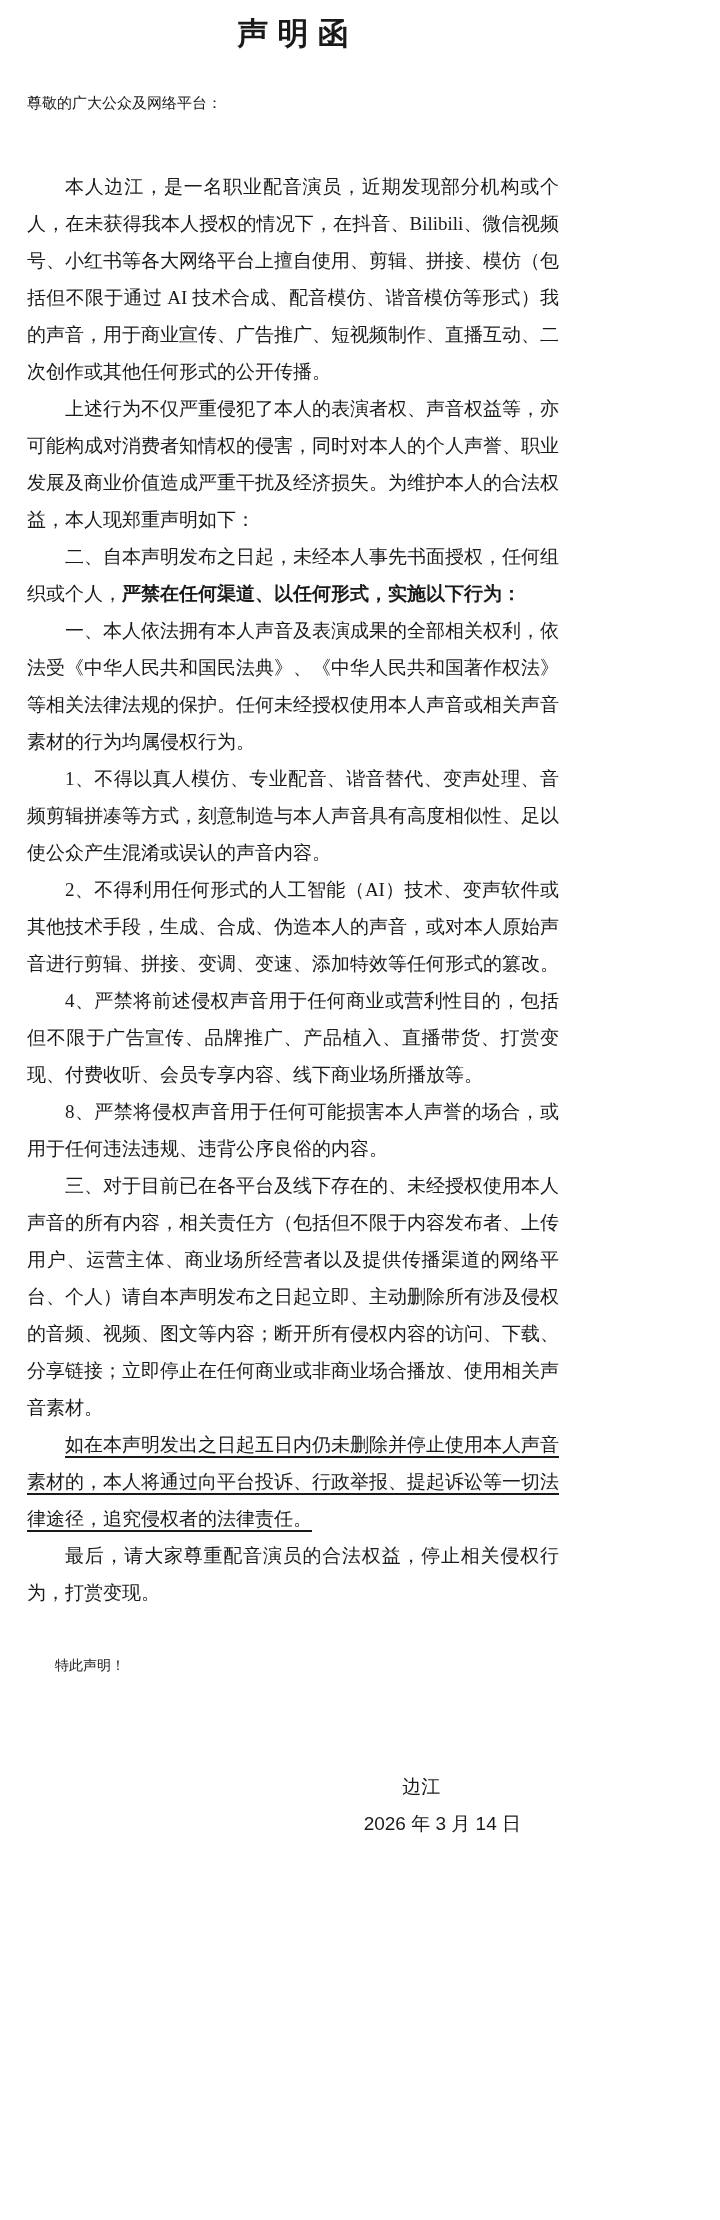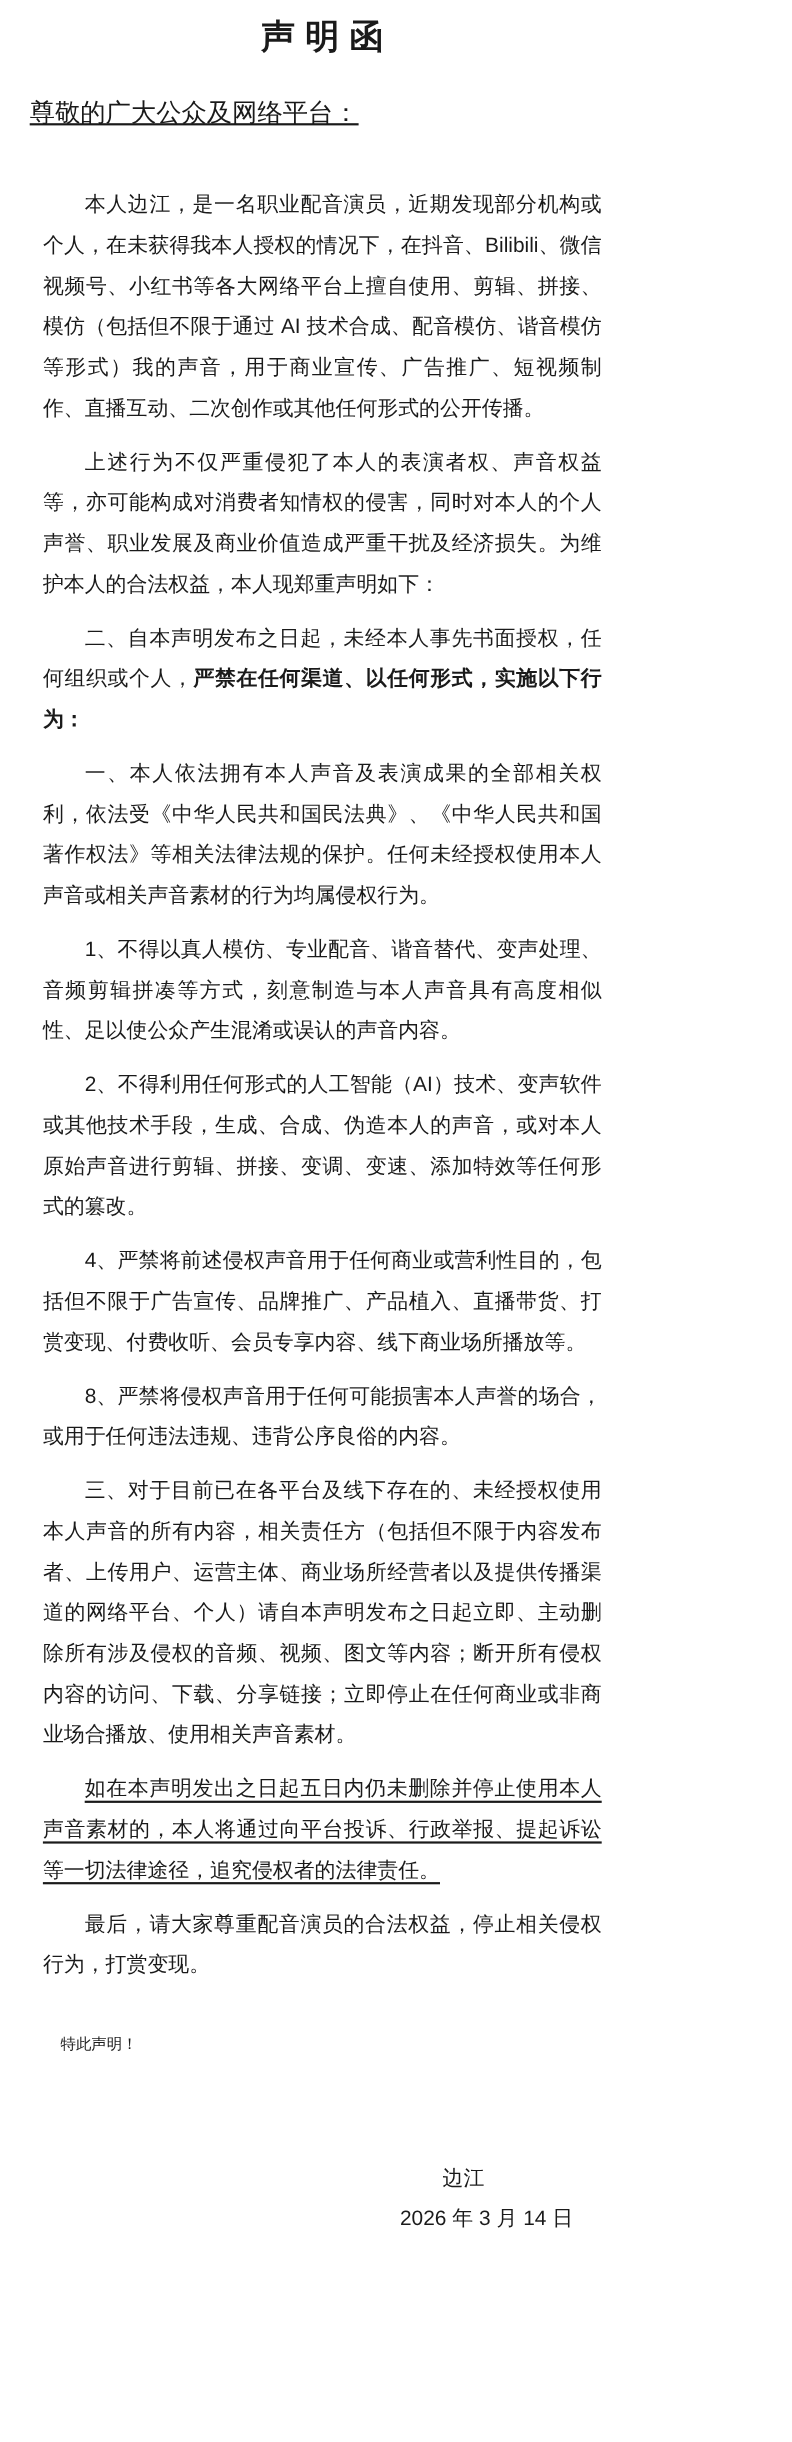--- a/index.html
+++ b/index.html
@@ -24,34 +24,34 @@
     margin: 0;
     font-size: 31px;
     line-height: 40px;
     font-weight: 700;
     text-align: center;
     letter-spacing: 0.30em;
     text-indent: 0.30em;
   }
   .salutation {
     margin: 30px 0 0 0;
-    font-size: 23px;
+    font-size: 15px;
     line-height: 37px;
-    text-decoration: underline;
   }
   .paragraphs {
     margin-top: 47px;
   }
   .paragraphs p {
-    margin: 12px;
+    margin: 0;
     font-size: 19px;
     line-height: 37px;
     text-align: justify;
     text-justify: inter-ideograph;
     text-indent: 2em;
+    font-family: Liberation Serif, serif;
   }
   .seg-bold { font-weight: 700; }
   .seg-underline {
     text-decoration: underline;
     text-underline-offset: 5px;
     text-decoration-thickness: 1.5px;
   }
   .closing {
     margin: 37px 0 0 0;
     font-size: 14px;

